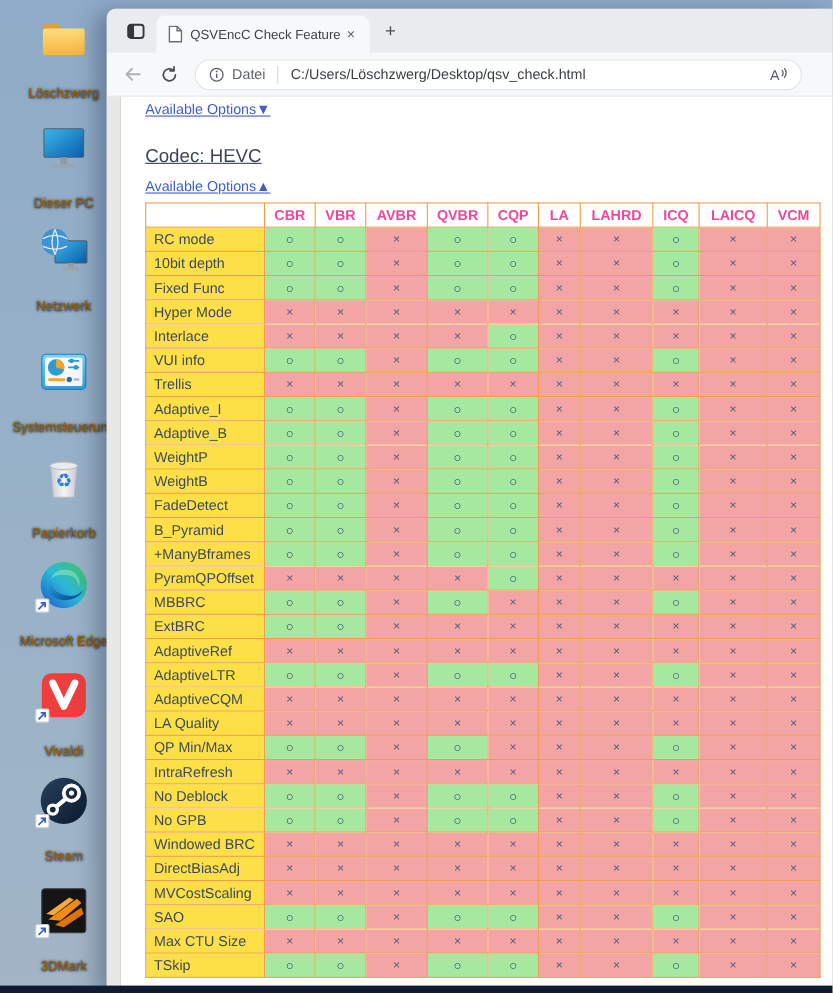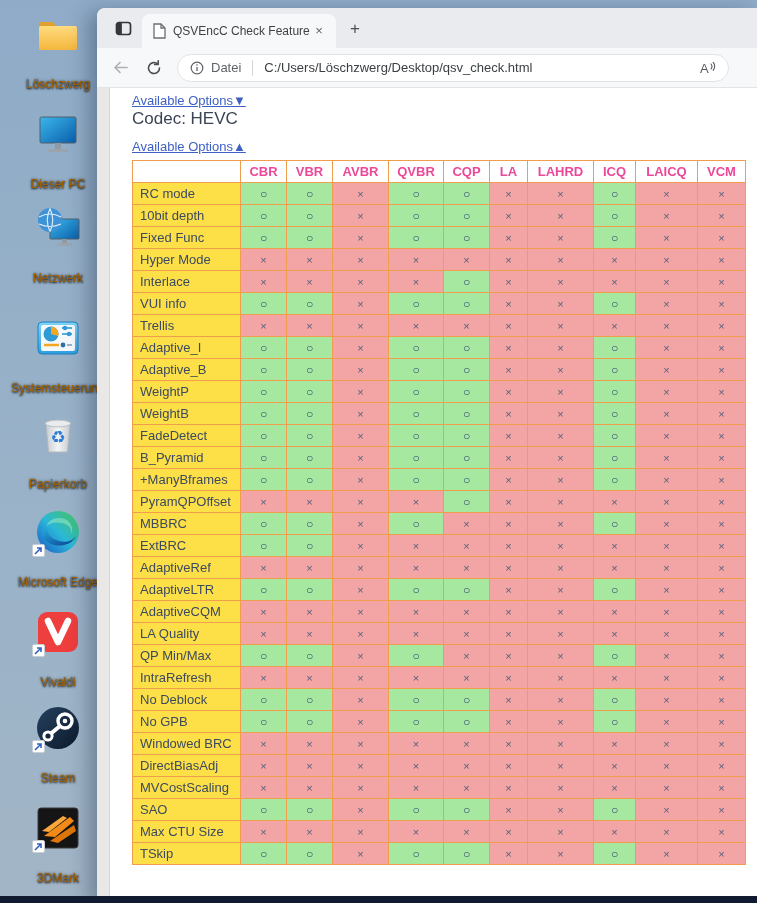--- a/index.html
+++ b/index.html
@@ -53,21 +53,21 @@
   .pill .url { flex:1; font-size:13px; color:#3C4043; white-space:nowrap; overflow:hidden; }
   .pill .aloud { color:#565A60; display:flex; align-items:center; }
 
   .content { position:absolute; top:80px; left:0; right:0; bottom:0; background:#fff; }
   .leftstrip { position:absolute; left:0; top:0; bottom:0; width:13px;
     background:#EAE8E6; border-right:1px solid #D8D6D3; }
   .page { position:absolute; left:14px; top:0; right:0; bottom:0; padding:3px 0 0 21px; }
 
   .optlink { display:inline-block; font-size:13px; color:var(--accent-link);
     text-decoration:underline; cursor:pointer; }
-  .codec-h { font-size:17px; color:#3B4454; }
+  .codec-h { margin-top:23px; font-size:17px; color:#3B4454;text-decoration:underline; }
   .optlink.second { margin-top:10px; }
 
   
   table.feat { border-collapse:collapse; margin-top:5px; table-layout:fixed; }
   table.feat th, table.feat td {
     border:1px solid var(--table-border); height:22px; font-size:13px;
     overflow:hidden; white-space:nowrap; }
   table.feat th { color:#ec4899; font-weight:bold; background:#fff; text-align:center; }
   table.feat td.lbl { color:#3C4A5E; background:#fde047; padding-left:7px; }
   table.feat td.yes { background:var(--supported-bg); text-align:center;

